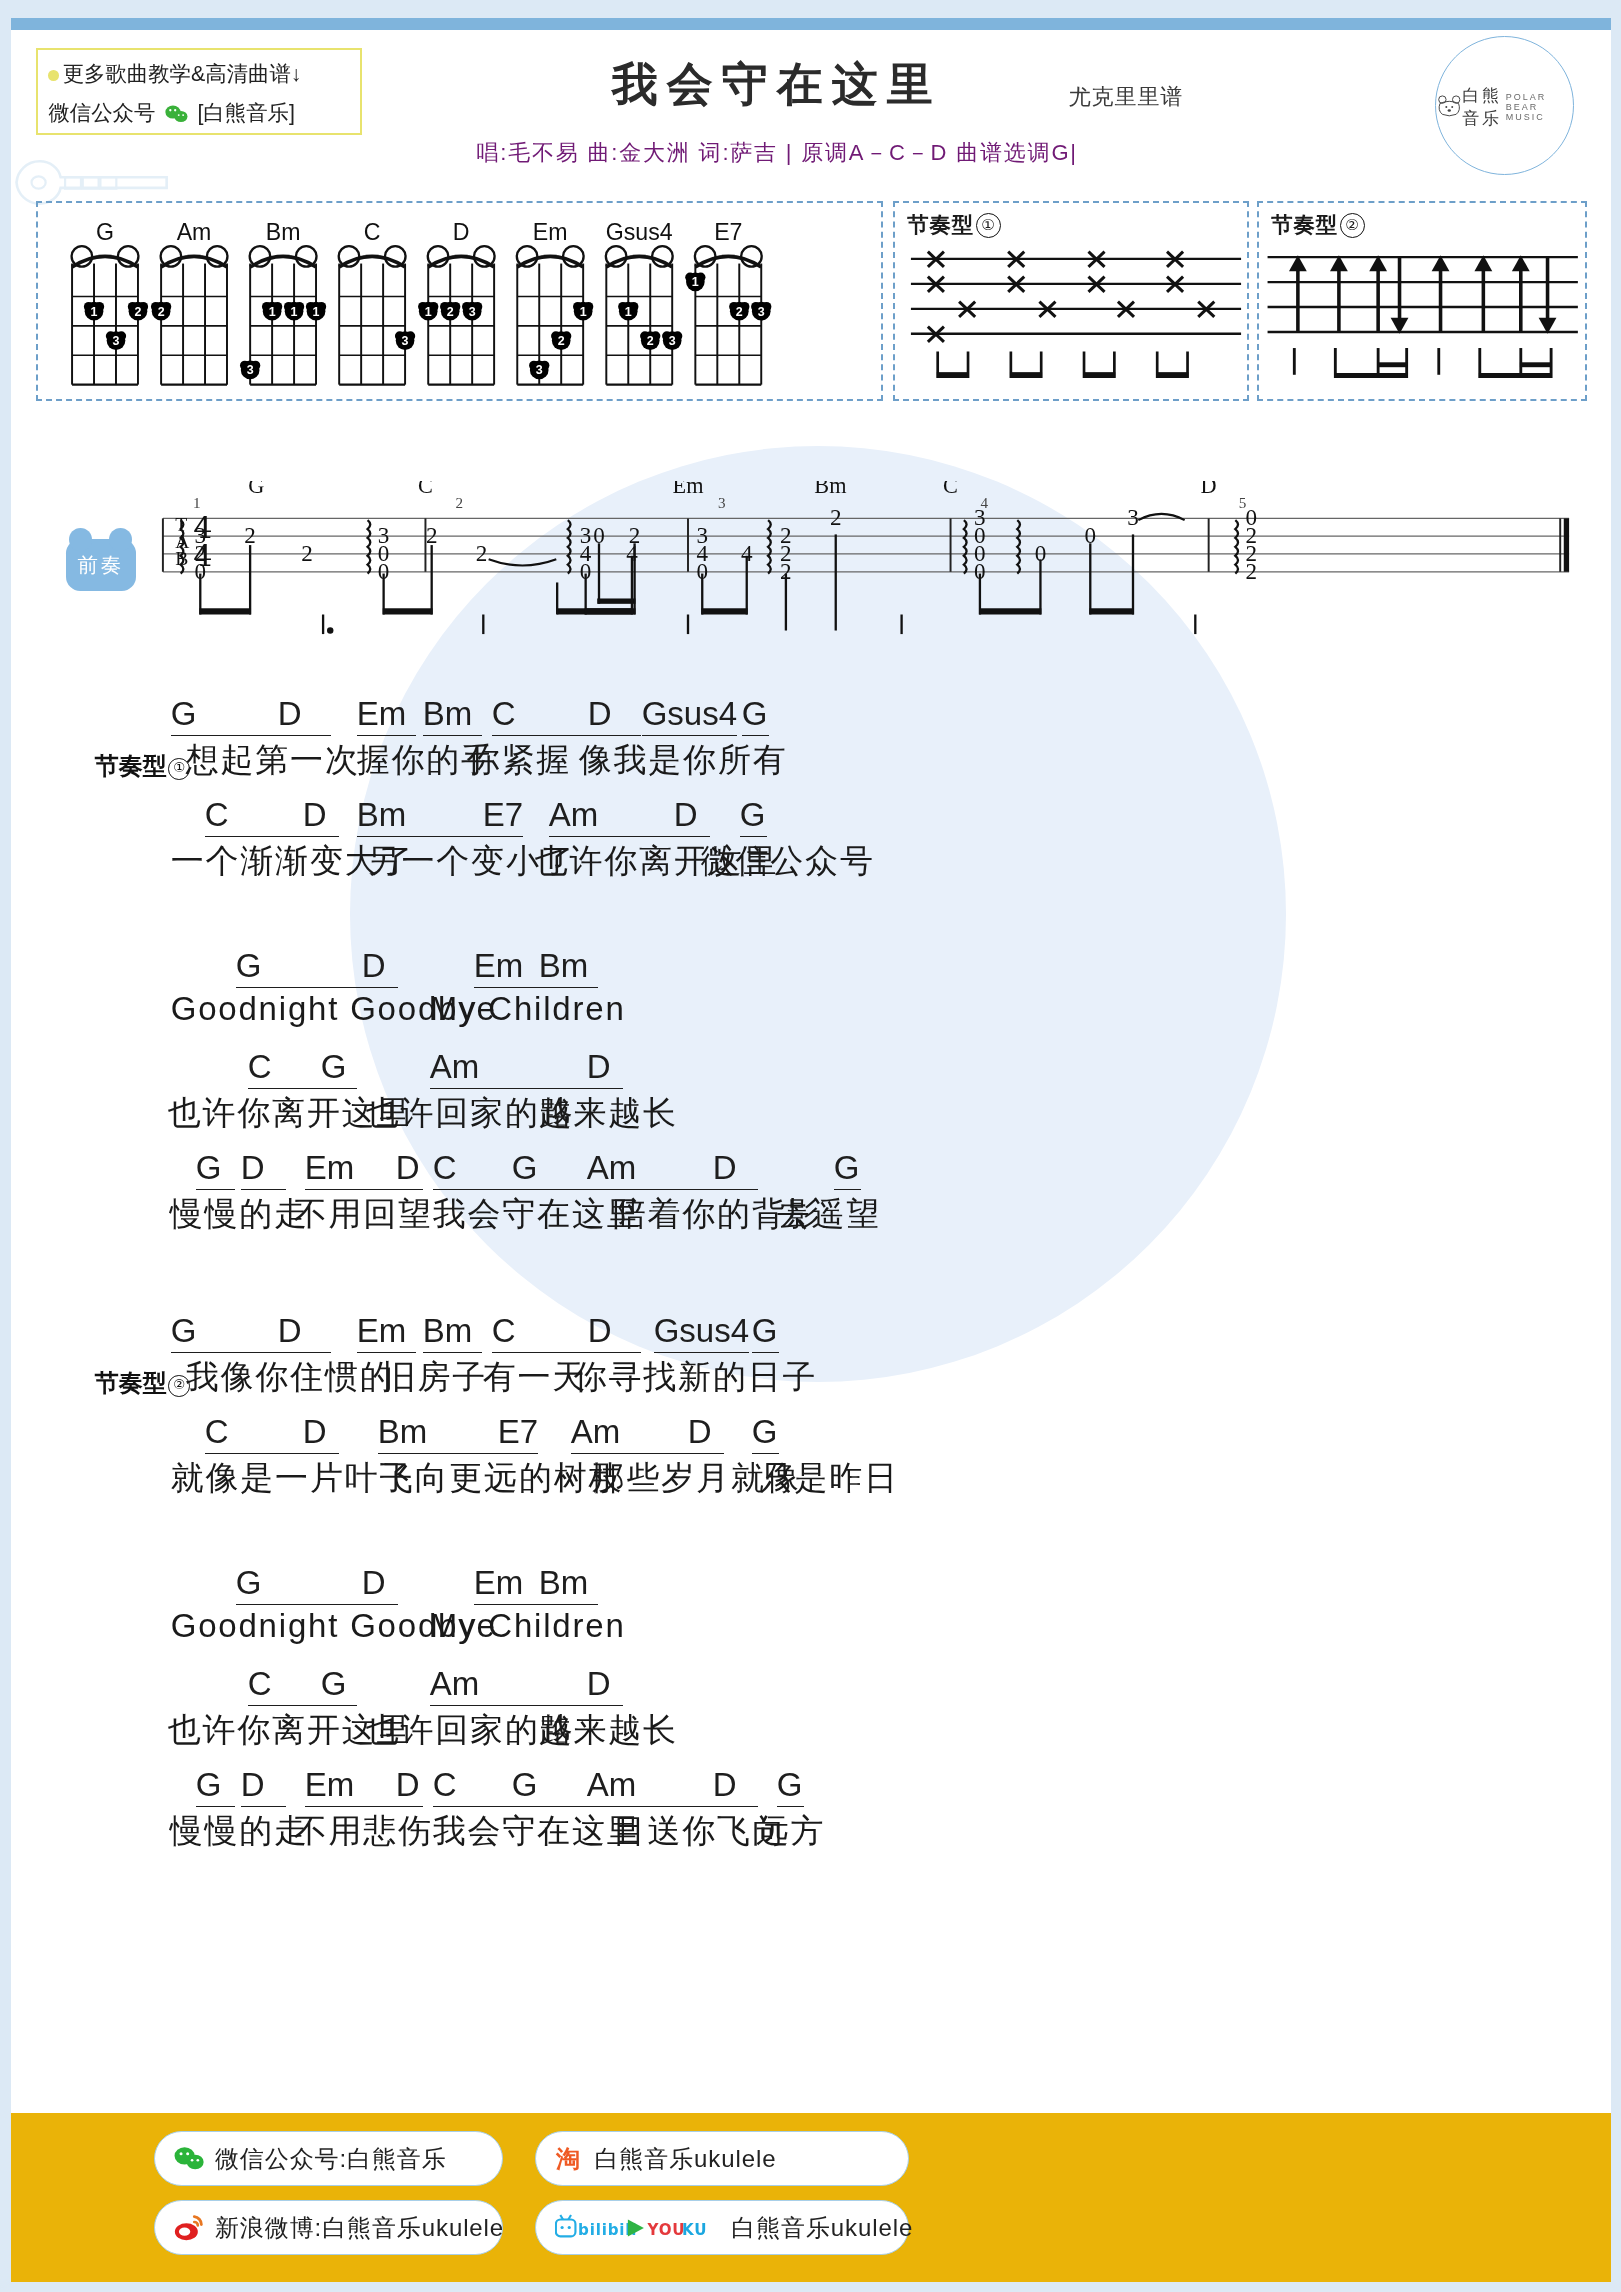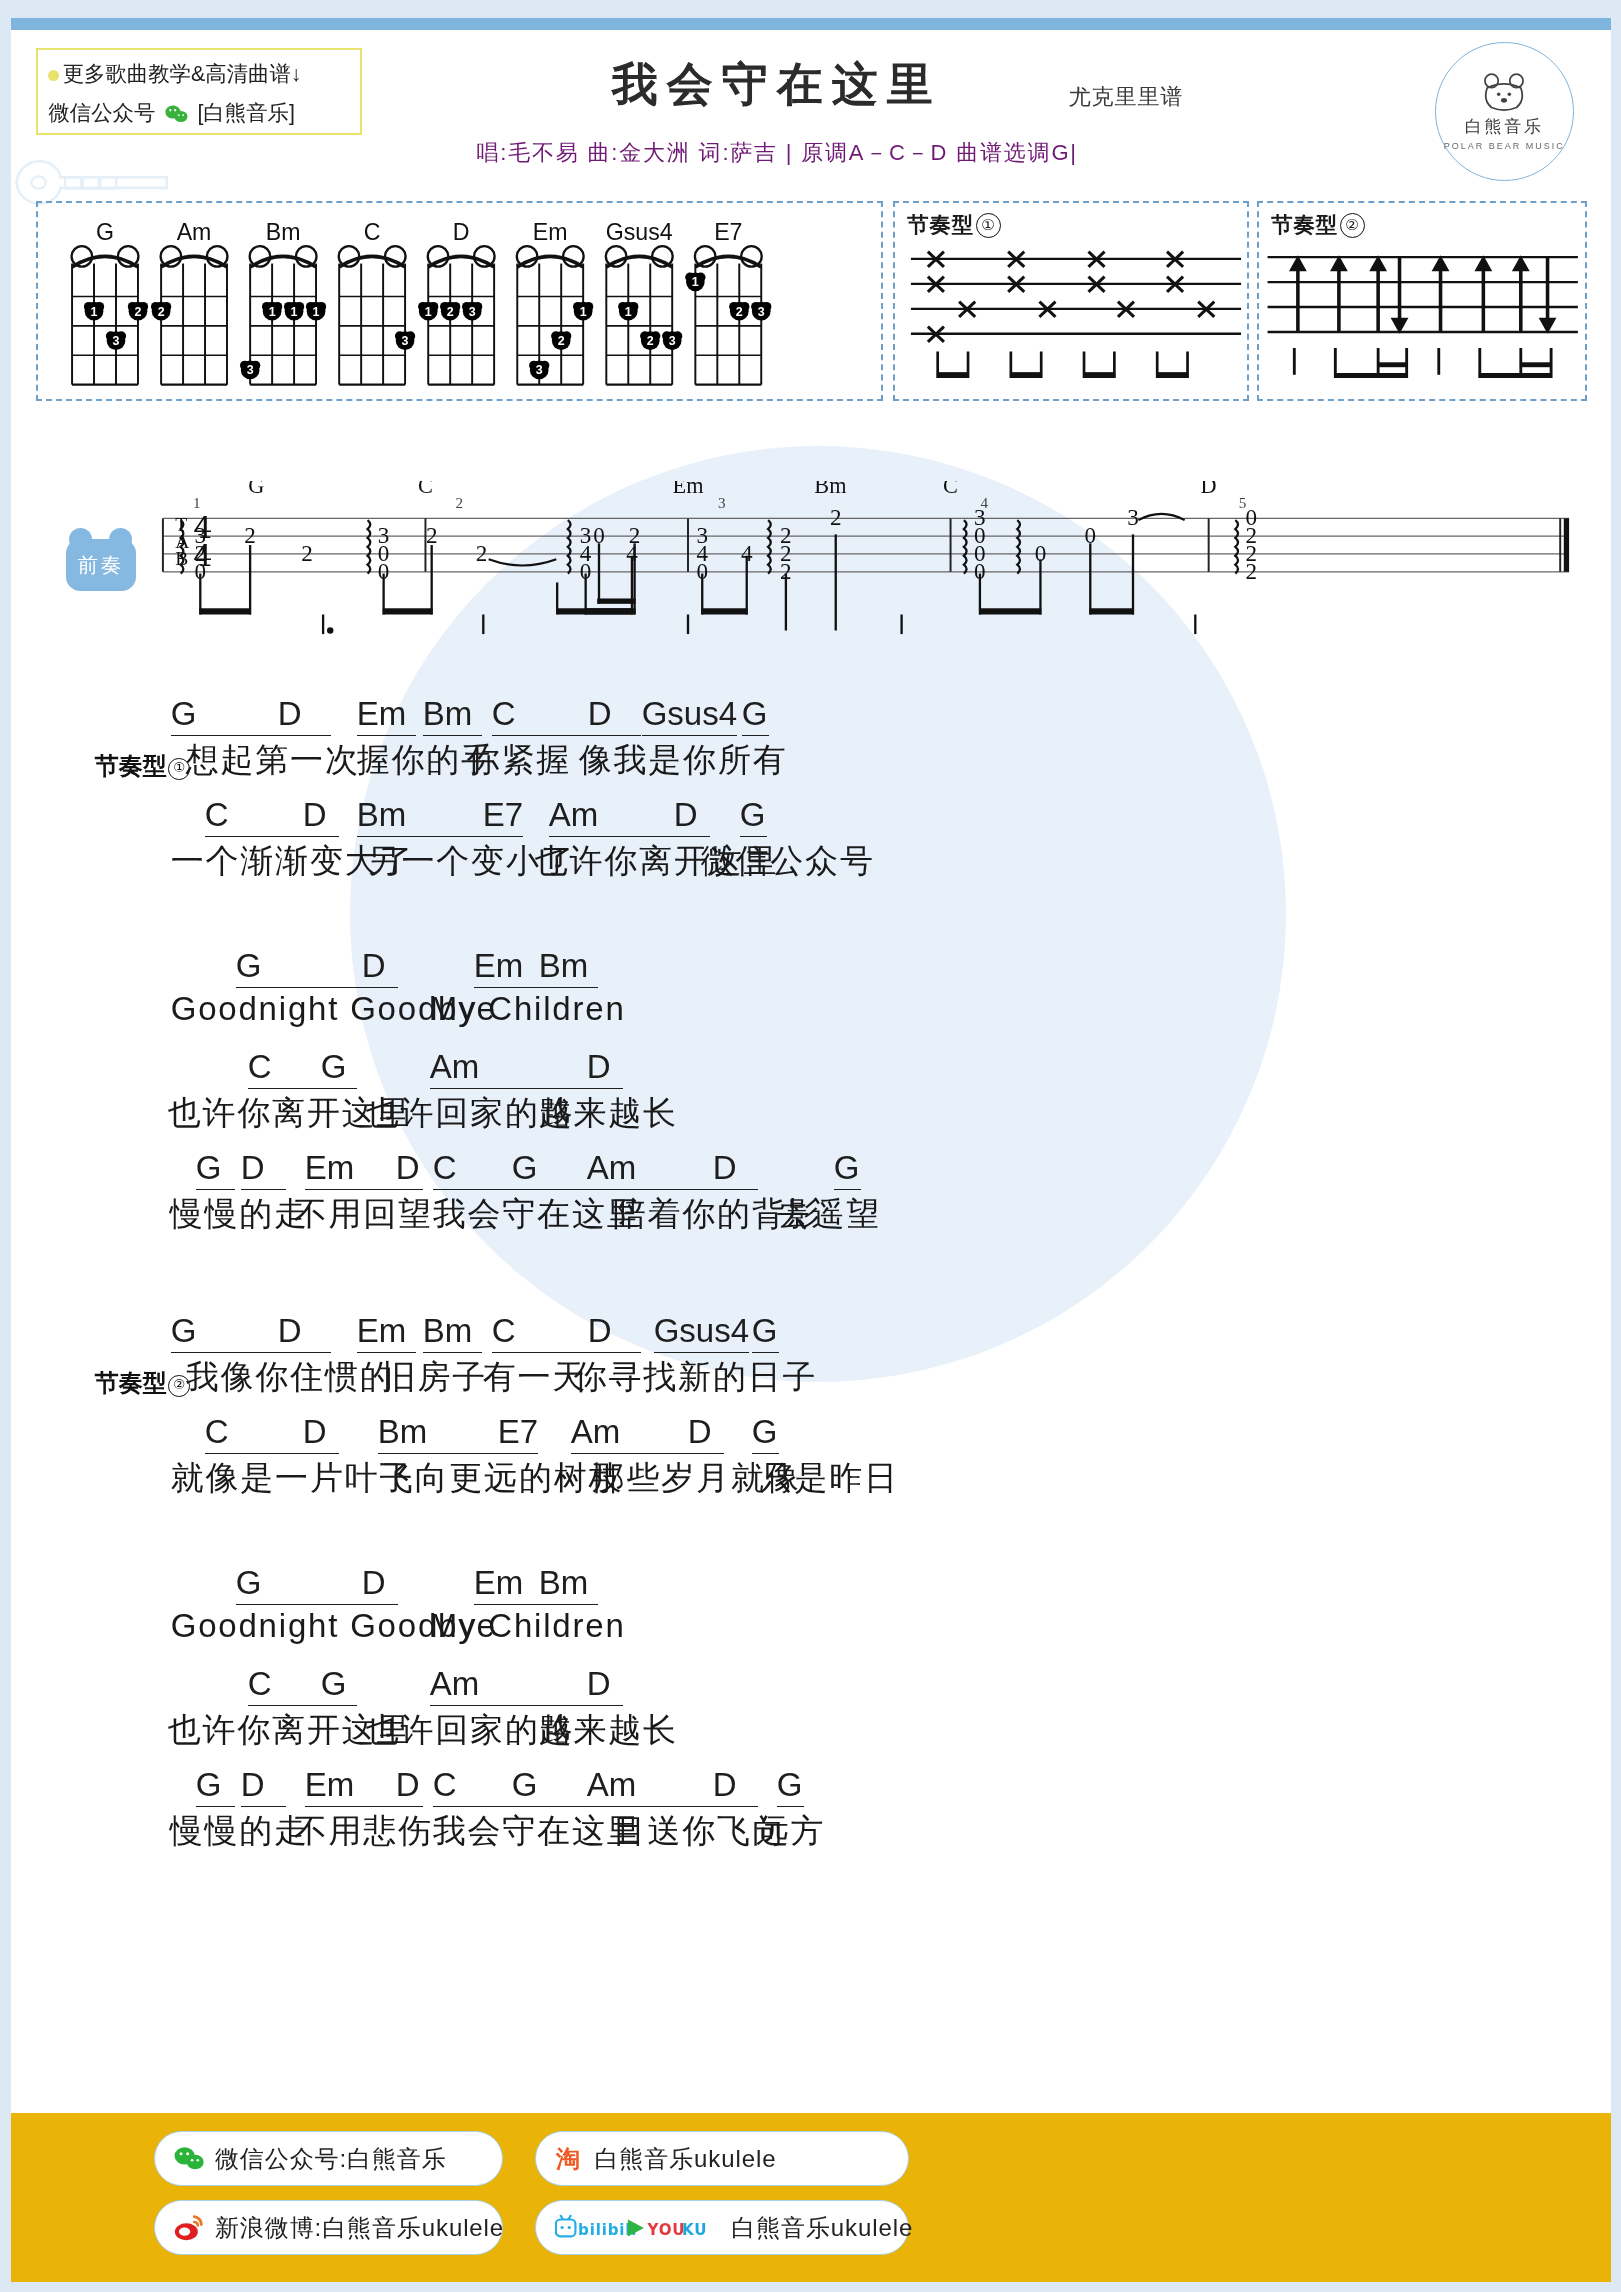--- a/index.html
+++ b/index.html
@@ -37,23 +37,23 @@
     letter-spacing:0.9px;
     margin-left:42px;
   }
   .credits{
     position:absolute;left:294px;top:120px;width:945px;text-align:center;
     font-size:22px;color:#701a75;letter-spacing:1.8px;white-space:nowrap;
   }
 
   
   .logo{
-    position:absolute;right:37px;top:24px;width:139px;height:139px;border-radius:50%;
+    position:absolute;right:37px;top:18px;width:139px;height:139px;border-radius:50%;
     border:1.8px solid #7fb4dc;background:#fff;box-sizing:border-box;
-    display:flex;flex-direction:column;align-items:center;justify-content:center;
+    display:flex;flex-direction:row;align-items:center;justify-content:center;
   }
   .logo-cn{font-size:17px;color:#3a3a3a;letter-spacing:2.7px;margin-top:3.6px;}
   .logo-en{font-size:9px;color:#6a6a6a;letter-spacing:2px;margin-top:3.6px;}
 
   
   .uke-wm{position:absolute;left:0px;top:138px;opacity:.55;}
 
   
   .dash{position:absolute;border:2.7px dashed #6d9fc9;box-sizing:border-box;background:transparent;}
   #chordpanel{left:25px;top:183px;width:847px;height:200px;}

